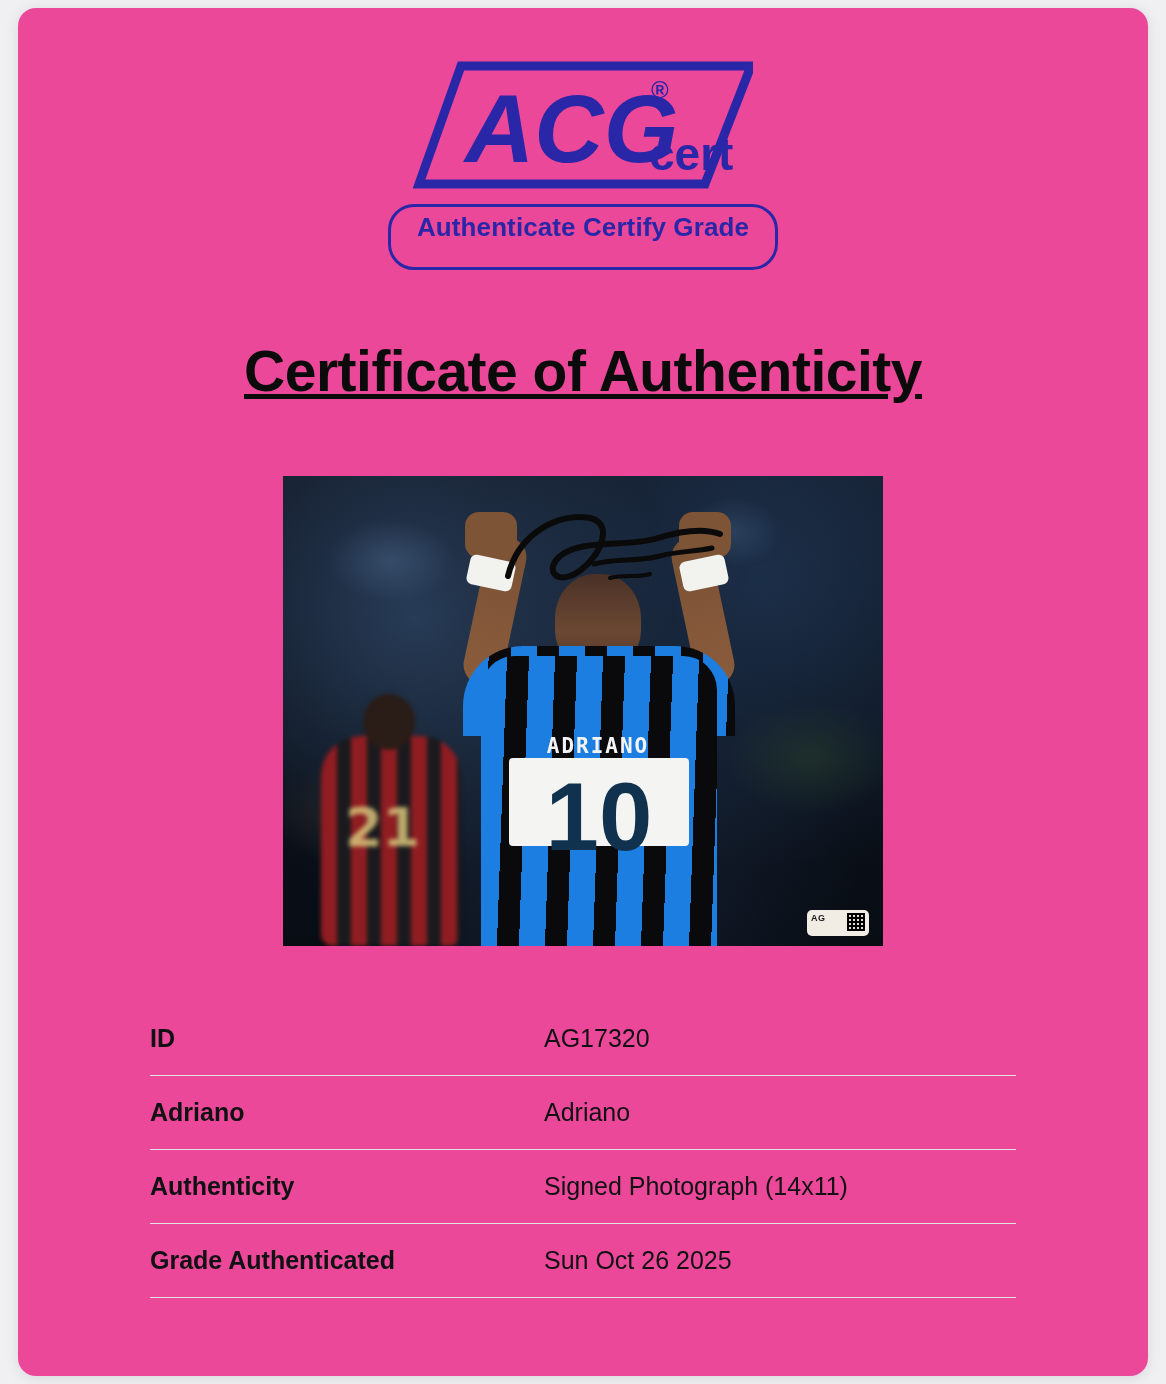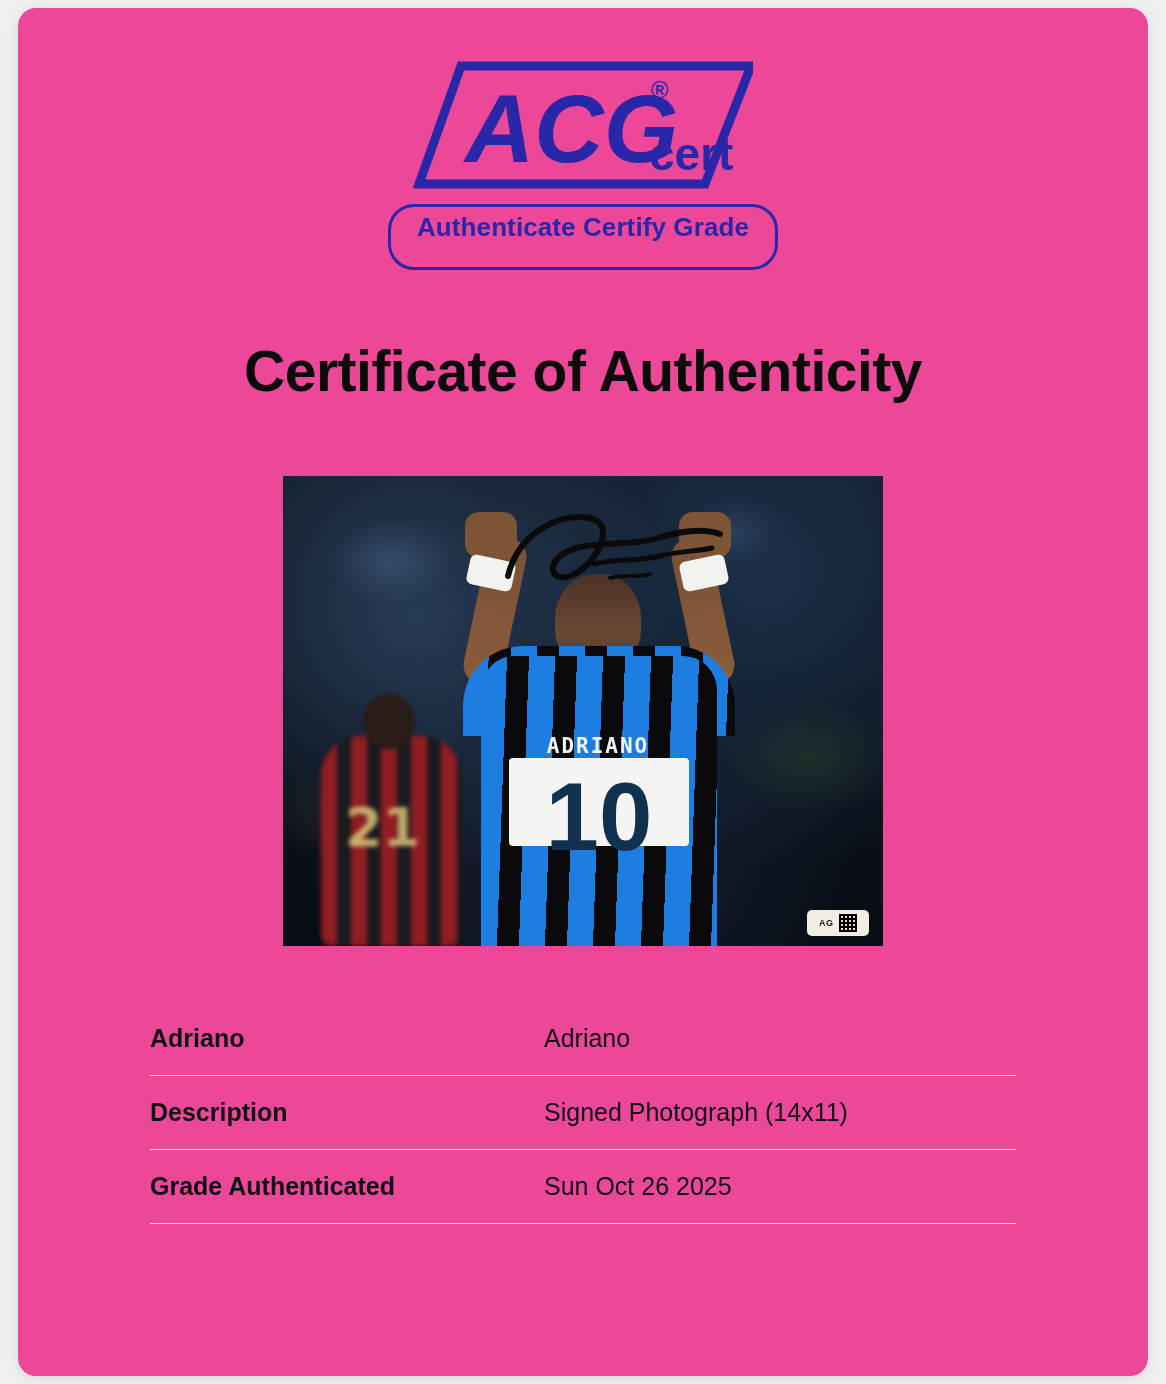--- a/index.html
+++ b/index.html
@@ -55,20 +55,21 @@
   }
 
   
   .cert-title {
     text-align: center;
     font-size: 57px;
     font-weight: 700;
     color: #0b0b0c;
     margin: 68px 0 0 0;
     letter-spacing: -0.5px;
+    text-decoration: underline;
   }
 
   
   .photo-wrap {
     display: flex;
     justify-content: center;
     margin-top: 72px;
   }
   .photo {
     position: relative;
@@ -248,23 +249,22 @@
   }
   .acg-sticker {
     position: absolute;
     right: 14px;
     bottom: 10px;
     width: 62px;
     height: 26px;
     background: #f1ece4;
     border-radius: 5px;
     display: flex;
-    align-items: center;
     justify-content: space-between;
-    padding: 3px 12px;
+    padding: 3px 4px;
   }
   .acg-sticker .lbl {
     font-size: 9px;
     font-weight: 700;
     color: #1a1a1a;
     letter-spacing: 0.5px;
   }
   .acg-sticker .qr {
     width: 18px;
     height: 18px;
@@ -354,25 +354,29 @@
         <div class="acg-sticker">
           <span class="lbl">AG</span>
           <span class="qr"></span>
         </div>
       </div>
     </div>
 
     <table class="details">
       <tbody>
         <tr>
+          <td class="label">ID</td>
+          <td class="value">AG17320</td>
+        </tr>
+        <tr>
           <td class="label">Adriano</td>
           <td class="value">Adriano</td>
         </tr>
         <tr>
-          <td class="label">Description</td>
+          <td class="label">Authenticity</td>
           <td class="value">Signed Photograph (14x11)</td>
         </tr>
         <tr>
           <td class="label">Grade Authenticated</td>
           <td class="value">Sun Oct 26 2025</td>
         </tr>
       </tbody>
     </table>
 
   </div>

